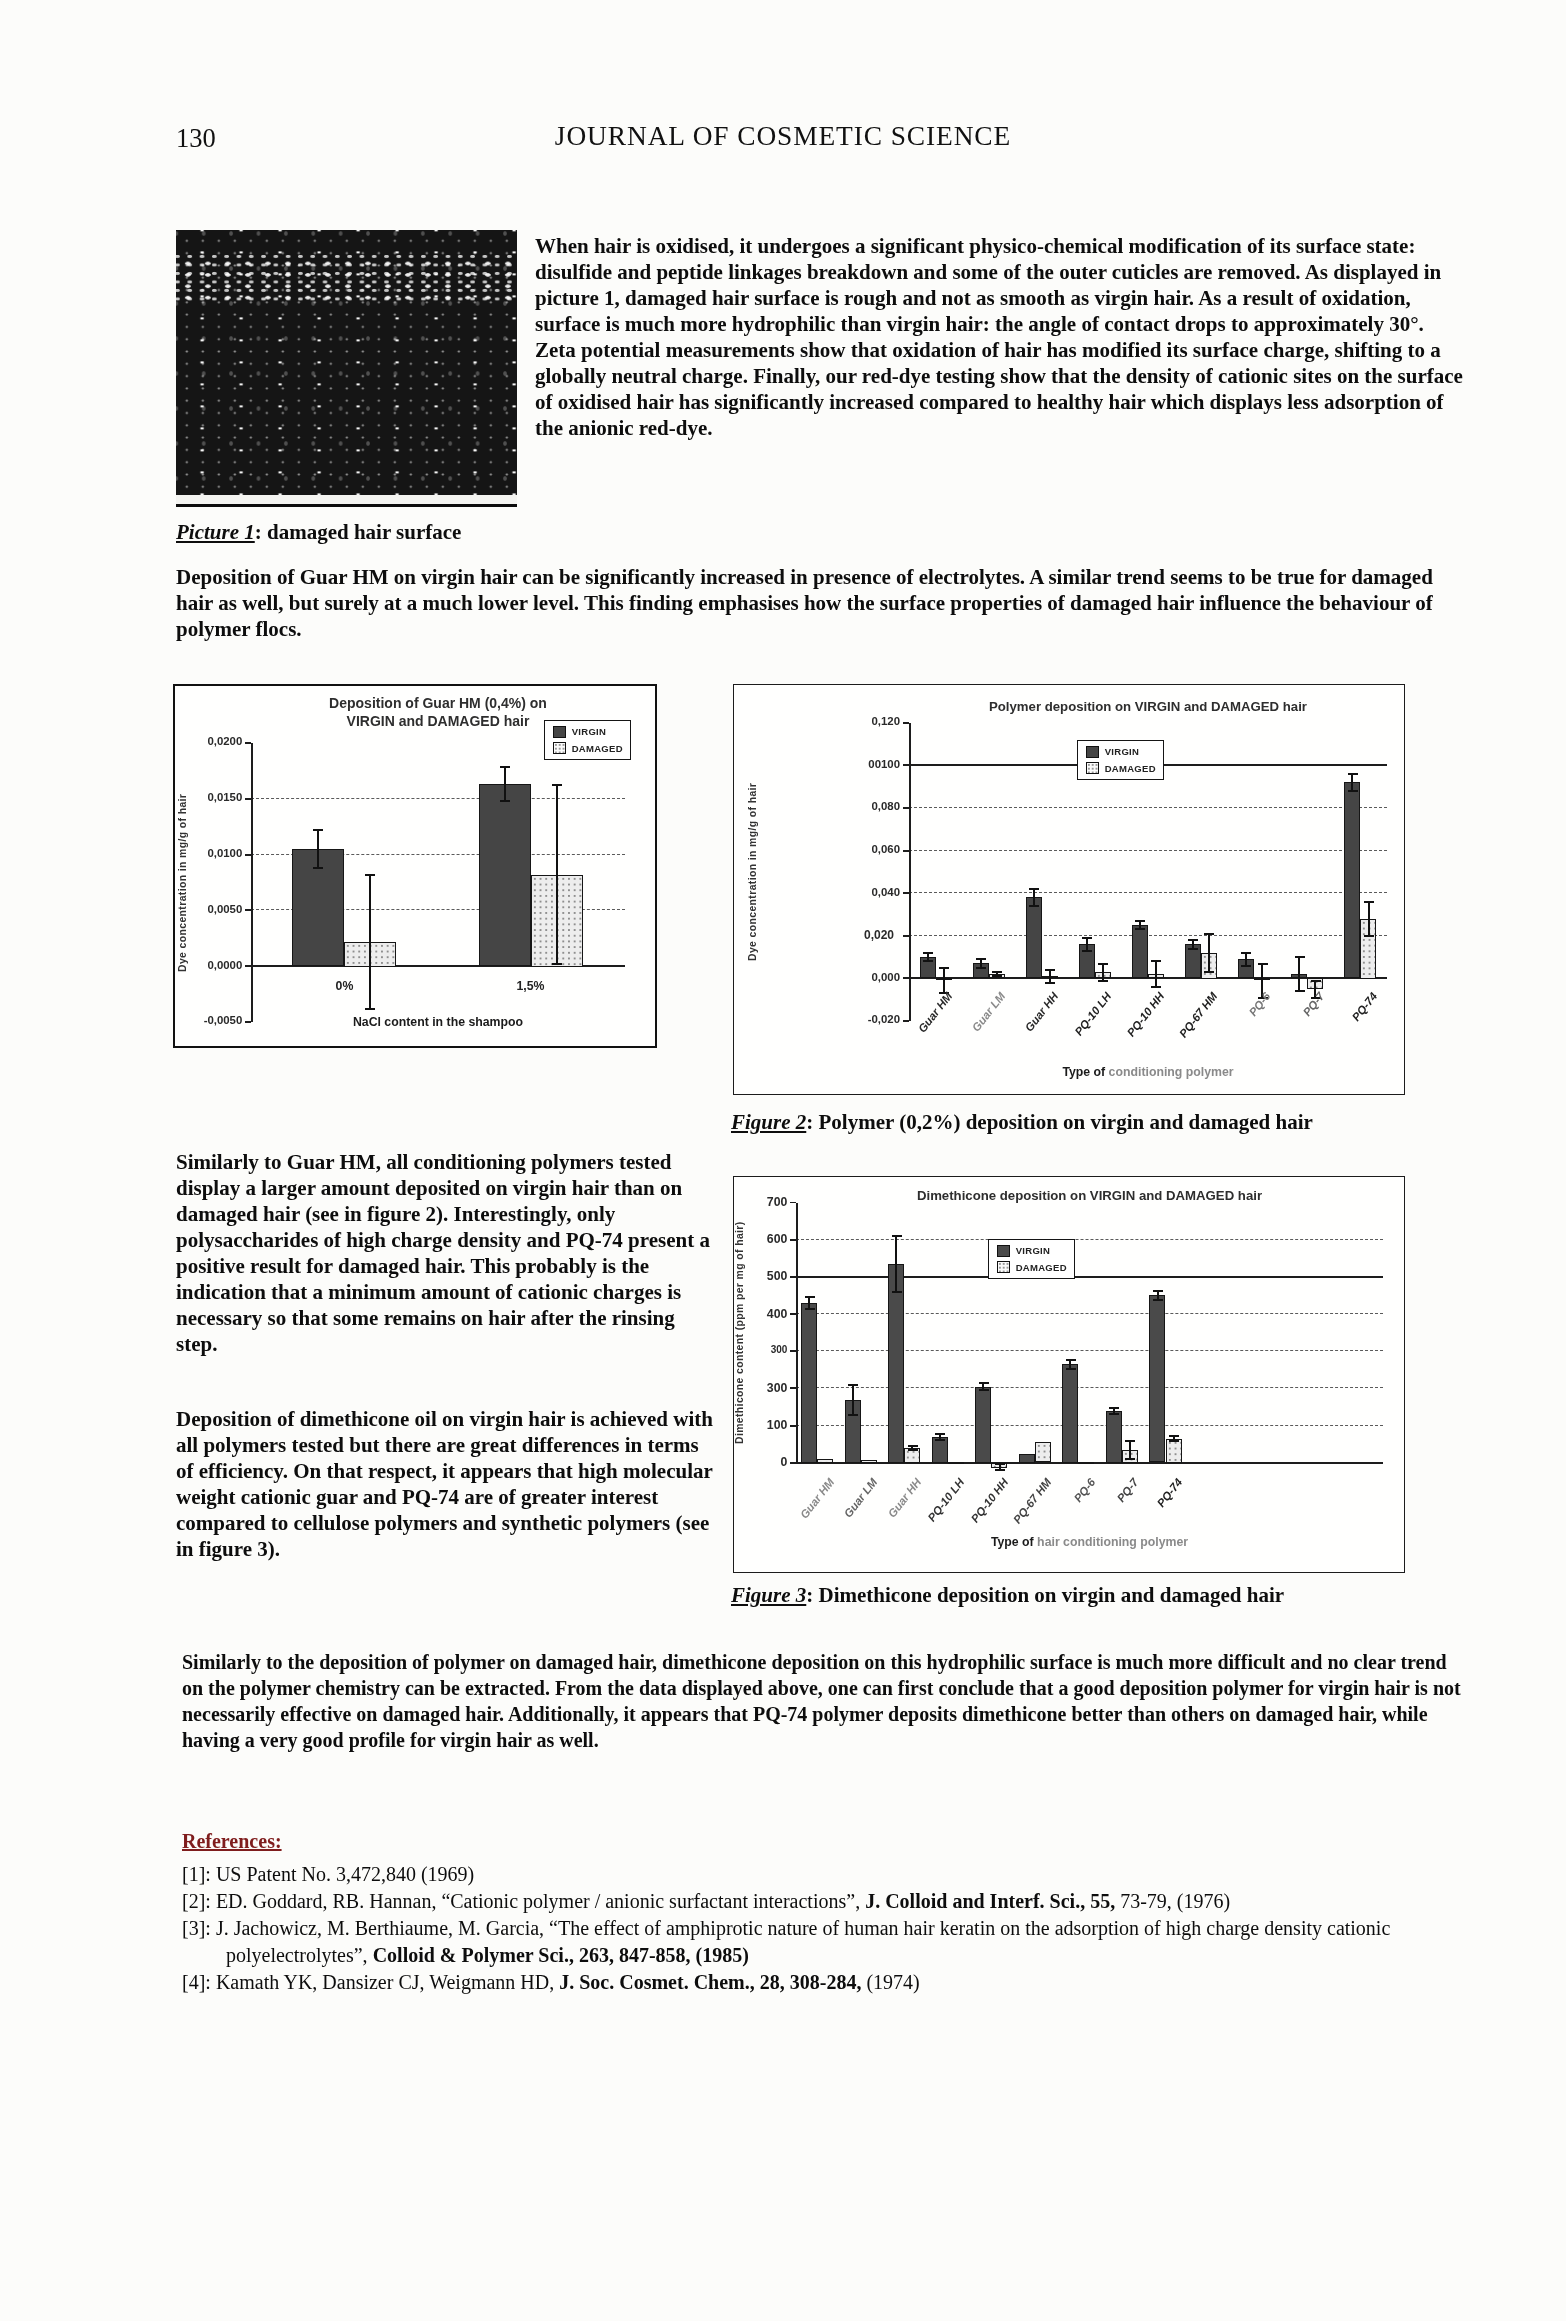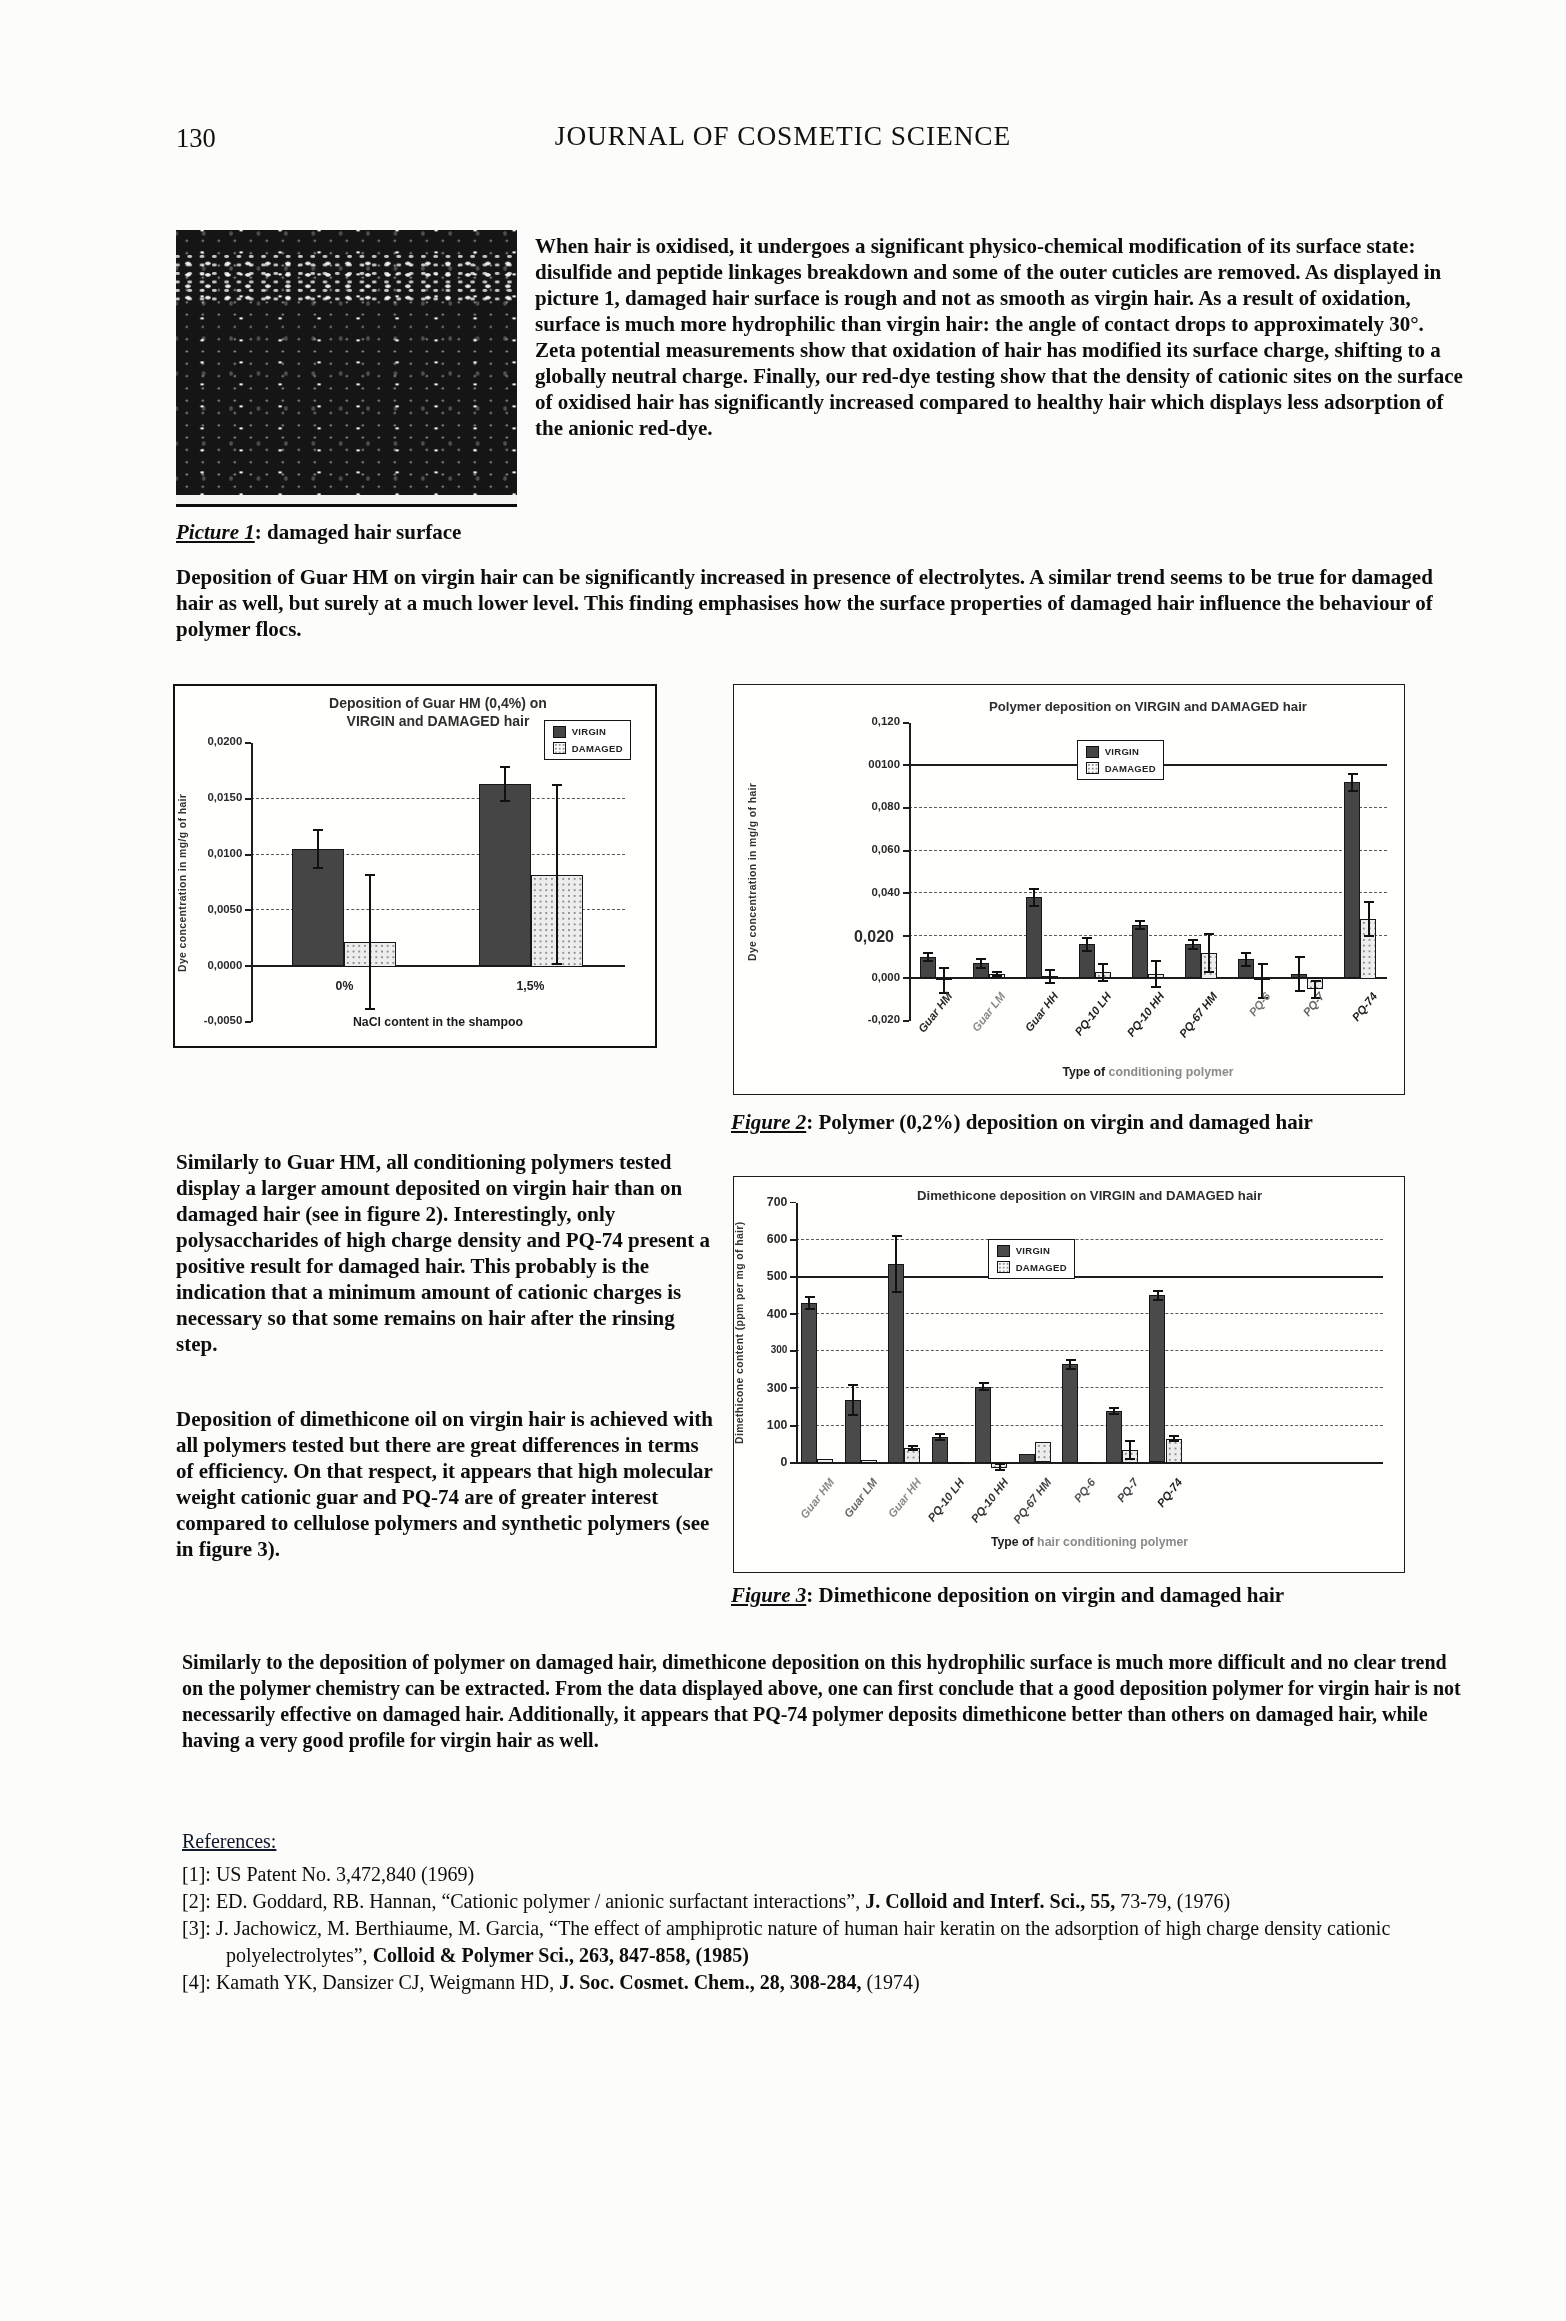--- a/index.html
+++ b/index.html
@@ -17,21 +17,21 @@
                         radial-gradient(rgba(255,255,255,.75) 1.9px,transparent 2.8px);
        background-size:20px 11.4px,12.3px 8.5px;background-position:1.9px 2.8px,7.6px 5.7px}
   .pic-bottom{position:absolute;left:0;right:0;bottom:0;height:16px;
        background:linear-gradient(to top,#0c0c0c 0 2.8px,#f4f4f1 2.8px 12.3px,rgba(244,244,241,0) 12.3px)}
   .para{position:absolute;font-family:"Liberation Serif",serif;font-weight:bold;font-size:21px;line-height:26px;color:#0d0d0d}
   .cap{position:absolute;font-family:"Liberation Serif",serif;font-weight:bold;font-size:21px;line-height:26.5px;color:#0d0d0d}
   .cap-label{font-style:italic;text-decoration:underline}
   .cap-l2{padding-left:142px}
   .figbox{position:absolute;background:#fffffe;border:1.9px solid #1c1c1c}
   #fig1{border-width:2.8px;border-color:#111}
-  .refs-heading{position:absolute;font-family:"Liberation Serif",serif;font-weight:normal;font-size:20px;text-decoration:underline;color:#0f172a}
+  .refs-heading{position:absolute;font-family:"Liberation Serif",serif;font-weight:bold;font-size:20px;text-decoration:underline;color:#7f1d1d}
   .refs{position:absolute;font-family:"Liberation Serif",serif;font-size:20px;line-height:27px;color:#0d0d0d}
   .ref{padding-left:44px;text-indent:-44px}
   .ref b{font-weight:bold}
   
   .ch-title{position:absolute;text-align:center;font-family:"Liberation Sans",sans-serif;font-weight:bold;color:#2e2e2e;white-space:pre-line;line-height:1.3}
   .ch-ylab{position:absolute;writing-mode:vertical-rl;transform:rotate(180deg);display:flex;align-items:center;justify-content:center;font:bold 10.4px "Liberation Sans",sans-serif;color:#333;letter-spacing:0.4px;white-space:nowrap}
   .ch-grid{position:absolute;height:0}
   .ch-grid.dashed{border-top:1.9px dashed #5a5a5a}
   .ch-grid.solid{border-top:2.8px solid #1d1d1d}
   .ch-vaxis{position:absolute;width:1.9px;background:#1d1d1d}
@@ -135,21 +135,21 @@
       <div class="ch-ytick" style="position: absolute; left: 117px; top: 30px; width: 49px; font-size: 11.4px;">0,120</div>
       <div class="ch-tick" style="position: absolute; left: 169px; top: 37px;"></div>
       <div class="ch-ytick" style="position: absolute; left: 117px; top: 73px; width: 49px; font-size: 11.4px;">00100</div>
       <div class="ch-tick" style="position: absolute; left: 169px; top: 79px;"></div>
       <div class="ch-ytick" style="position: absolute; left: 117px; top: 115px; width: 49px; font-size: 11.4px;">0,080</div>
       <div class="ch-tick" style="position: absolute; left: 169px; top: 122px;"></div>
       <div class="ch-ytick" style="position: absolute; left: 117px; top: 158px; width: 49px; font-size: 11.4px;">0,060</div>
       <div class="ch-tick" style="position: absolute; left: 169px; top: 165px;"></div>
       <div class="ch-ytick" style="position: absolute; left: 117px; top: 201px; width: 49px; font-size: 11.4px;">0,040</div>
       <div class="ch-tick" style="position: absolute; left: 169px; top: 207px;"></div>
-      <div class="ch-ytick" style="position: absolute; left: 111px; top: 243px; width: 49px; font-size: 16px;">0,020</div>
+      <div class="ch-ytick" style="position: absolute; left: 111px; top: 243px; width: 49px; font-size: 12px;">0,020</div>
       <div class="ch-tick" style="position: absolute; left: 169px; top: 250px;"></div>
       <div class="ch-ytick" style="position: absolute; left: 117px; top: 286px; width: 49px; font-size: 11.4px;">0,000</div>
       <div class="ch-tick" style="position: absolute; left: 169px; top: 292px;"></div>
       <div class="ch-ytick" style="position: absolute; left: 117px; top: 328px; width: 49px; font-size: 11.4px;">-0,020</div>
       <div class="ch-tick" style="position: absolute; left: 169px; top: 335px;"></div>
       <div class="ch-bar fill" style="position: absolute; left: 186px; top: 272px; width: 16px; height: 21px; background: rgb(69, 69, 69);"></div>
       <div class="ch-err" style="position: absolute; left: 193px; top: 268px; width: 1.9px; height: 8.5px;"></div>
       <div class="ch-err" style="position: absolute; left: 189px; top: 267px; width: 9.5px; height: 1.9px;"></div>
       <div class="ch-err" style="position: absolute; left: 189px; top: 275px; width: 9.5px; height: 1.9px;"></div>
       <div class="ch-bar pat" style="position: absolute; left: 202px; top: 293px; width: 16px; height: 2.1px;"></div>

